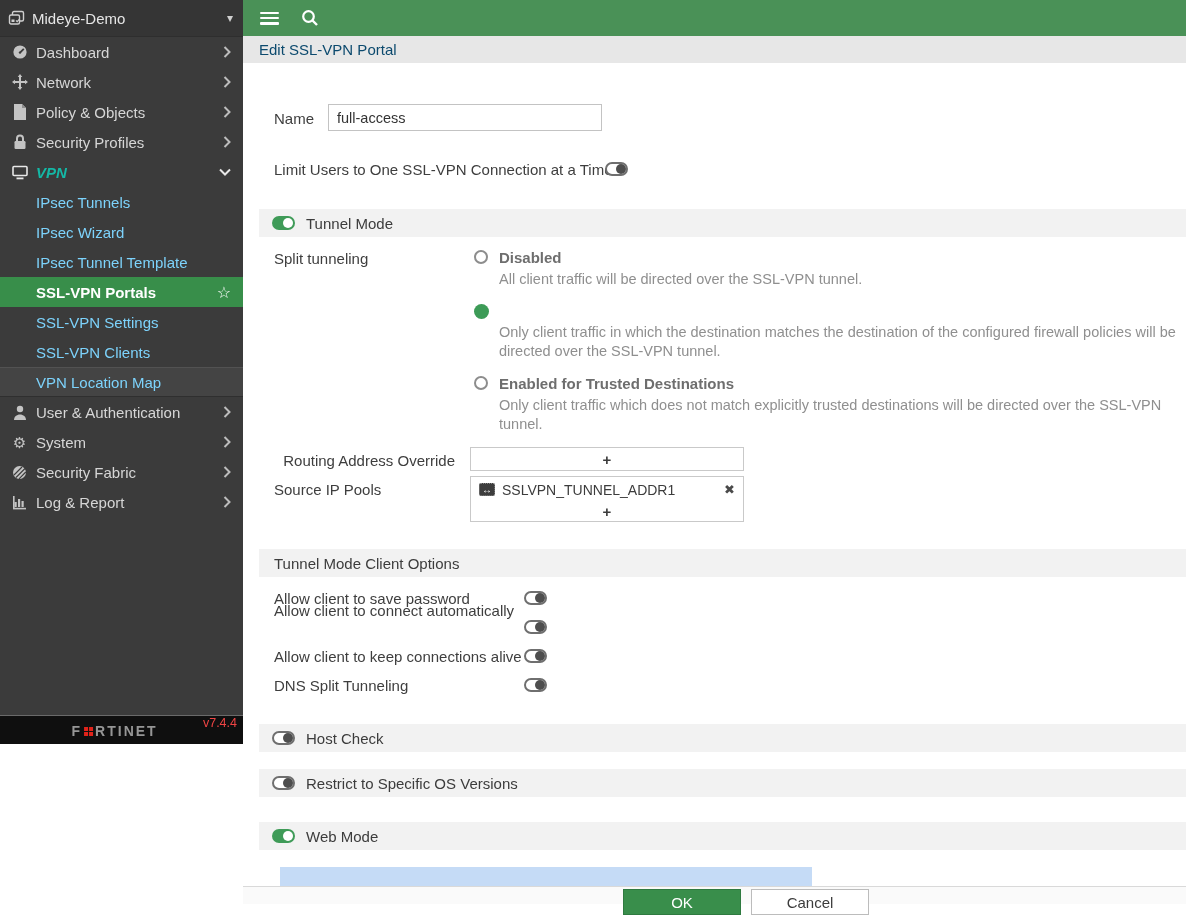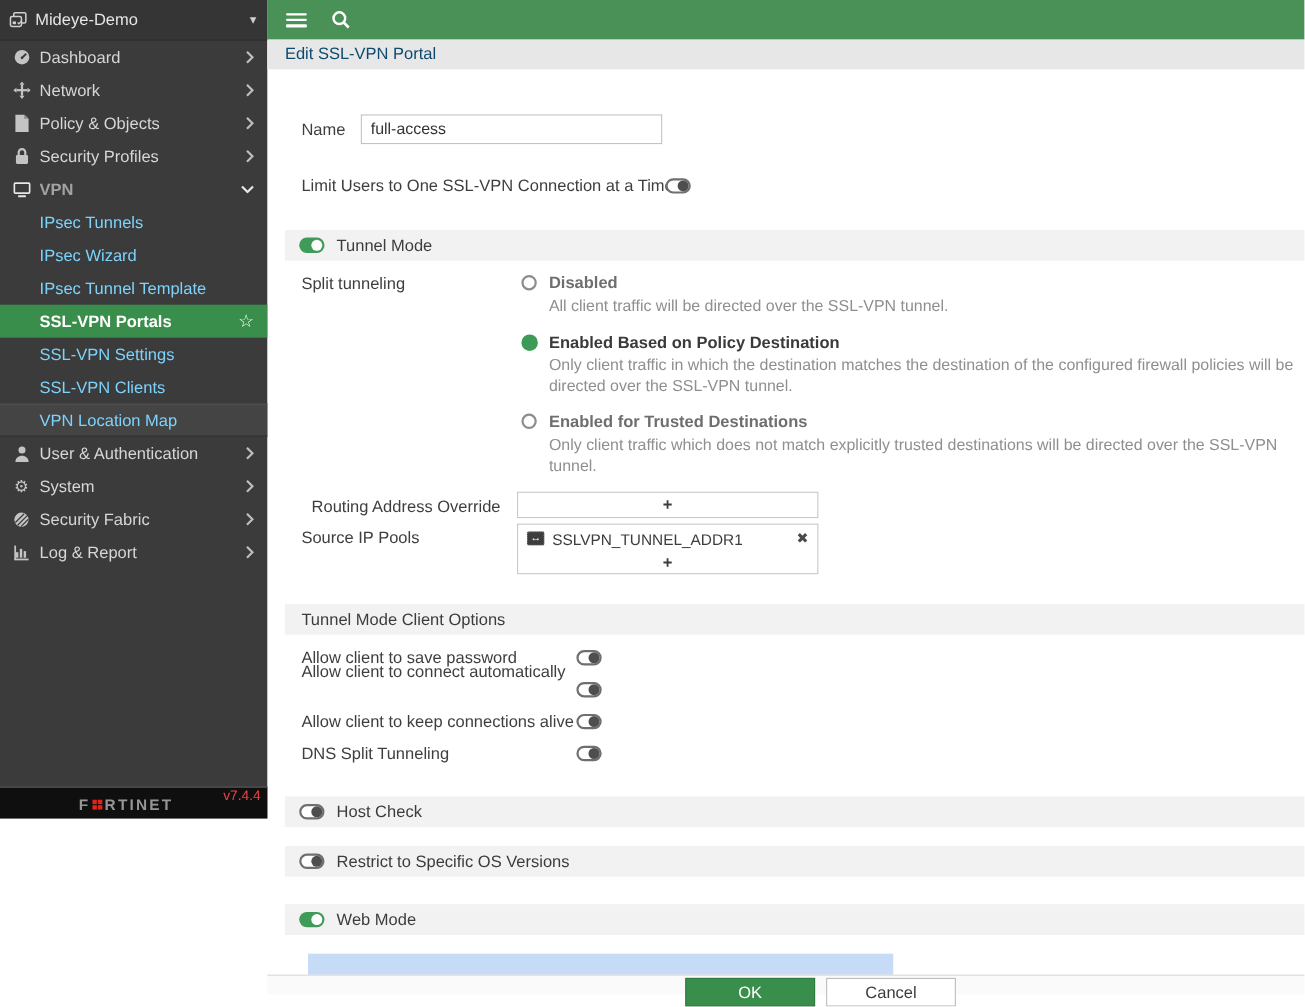--- a/index.html
+++ b/index.html
@@ -8,21 +8,21 @@
   #app { position:relative; width:1186px; height:915px; background:#fff; }
 
   
   .sidebar { position:absolute; left:0; top:0; width:243px; height:744px; background:#3b3b3b; color:#d8d8d8; }
   .sb-header { height:37px; display:flex; align-items:center; padding:0 10px 0 8px; background:#353535; border-bottom:1px solid #2e2e2e; font-size:15px; color:#e6e6e6; cursor:pointer; }
   .sb-header .icon { margin-right:7px; display:flex; }
   .sb-header .caret { margin-left:auto; color:#cfcfcf; font-size:12px; }
   .sb-item { height:30px; display:flex; align-items:center; padding:0 12px 0 8px; font-size:15px; color:#d6d6d6; cursor:pointer; }
   .sb-item .icon { width:23px; display:flex; justify-content:center; margin-right:5px; }
   .sb-item .lbl { flex:1; }
-  .sb-item.bold .lbl { font-weight:bold; color:#a3a3a3; }
+  .sb-item.bold .lbl { font-weight:bold; color:#14b8a6;font-style:italic; }
   .sb-sub { height:30px; display:flex; align-items:center; padding:0 12px 0 36px; font-size:15px; color:#7dd3fc; cursor:pointer; }
   .sb-sub.selected { background:#388e4a; color:#fff; font-weight:bold; }
   .sb-sub.selected .star { margin-left:auto; font-weight:normal; font-size:16px; color:#fff; cursor:pointer; }
   .sb-sub.alt { background:#444444; border-top:1px solid #525252; border-bottom:1px solid #2f2f2f; }
   .sb-footer { position:absolute; left:0; bottom:0; width:243px; height:29px; background:#0f0f0f; border-top:1px solid #6a6a6a; }
   .f-logo { position:absolute; left:50%; transform:translateX(-58%); top:7px; display:flex; align-items:center; color:#969696; font-weight:bold; font-size:14px; letter-spacing:2px; }
   .f-grid { display:grid; grid-template-columns:4px 4px; grid-template-rows:4px 4px; gap:1px; margin:0 2px; }
   .f-grid span { background:#e2231a; }
   .f-ver { position:absolute; right:6px; bottom:14px; font-size:12.5px; color:#ef4444; }
 
@@ -283,21 +283,20 @@
     <span>Tunnel Mode</span>
   </div>
 
   <div class="abs flabel" style="left:274px; top:250px;">Split tunneling</div>
 
   <span class="radio" style="top:250px;"></span>
   <div class="rlabel" style="top:249px;">Disabled</div>
   <div class="rdesc" style="top:270px;">All client traffic will be directed over the SSL-VPN tunnel.</div>
 
   <span class="radio sel" style="top:304px;"></span>
-  <div class="rlabel sel" style="top:303px;">Enabled Based on Policy Destination</div>
   <div class="rdesc" style="top:323px;">Only client traffic in which the destination matches the destination of the configured firewall policies will be directed over the SSL-VPN tunnel.</div>
 
   <span class="radio" style="top:376px;"></span>
   <div class="rlabel" style="top:375px;">Enabled for Trusted Destinations</div>
   <div class="rdesc" style="top:396px;">Only client traffic which does not match explicitly trusted destinations will be directed over the SSL-VPN tunnel.</div>
 
   <div class="abs flabel" style="left:274px; top:452px; width:181px; text-align:right;">Routing Address Override</div>
   <div class="obox plus" style="left:470px; top:447px; width:274px; height:24px;">+</div>
 
   <div class="abs flabel" style="left:274px; top:481px;">Source IP Pools</div>

